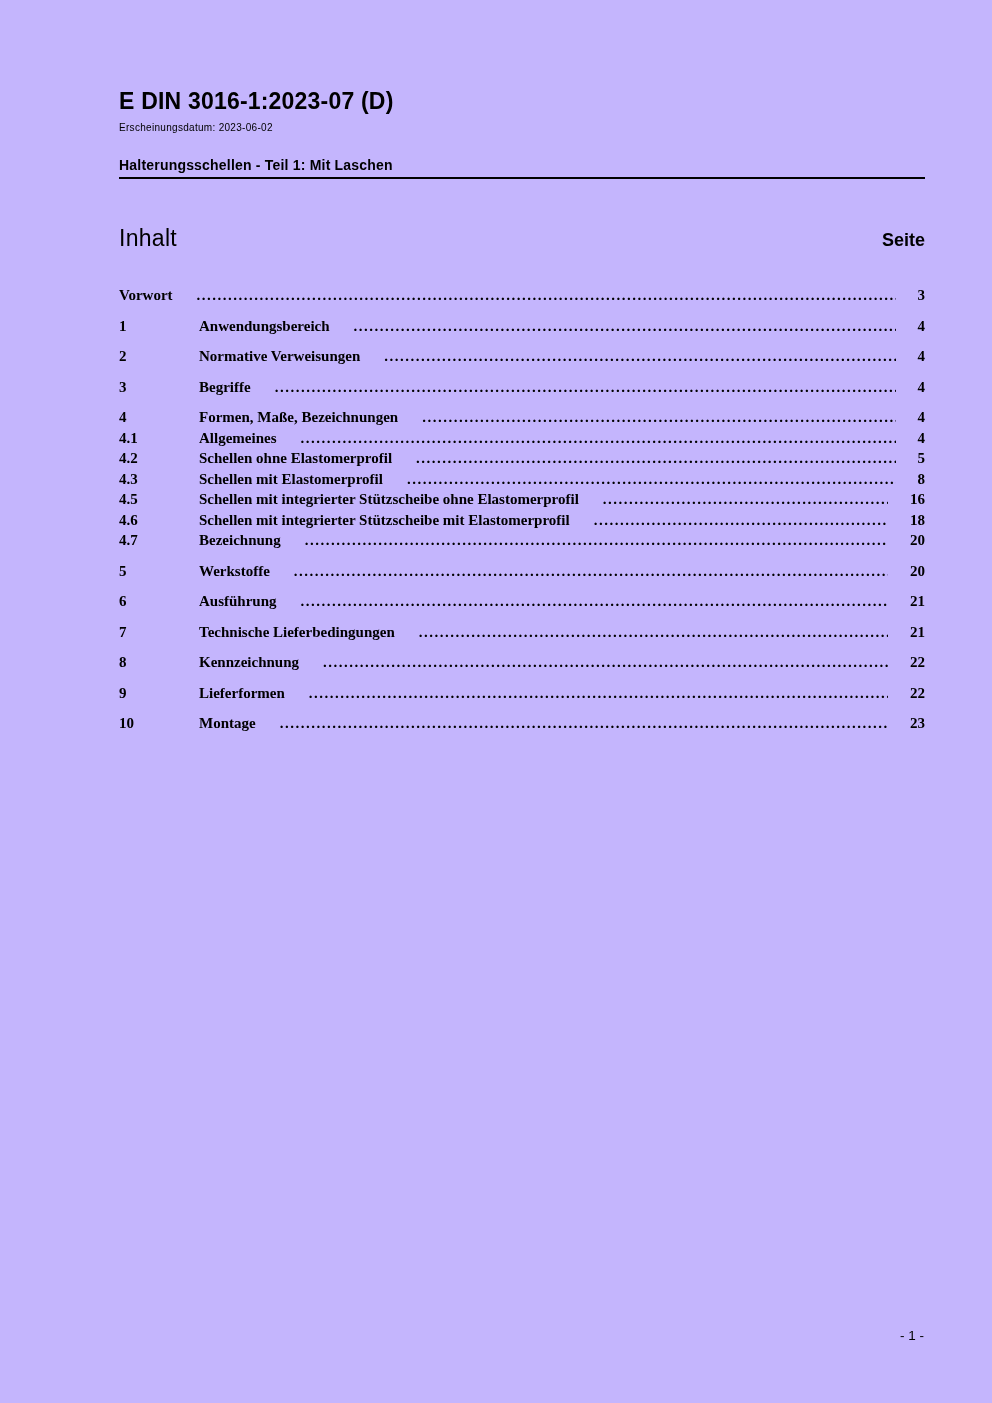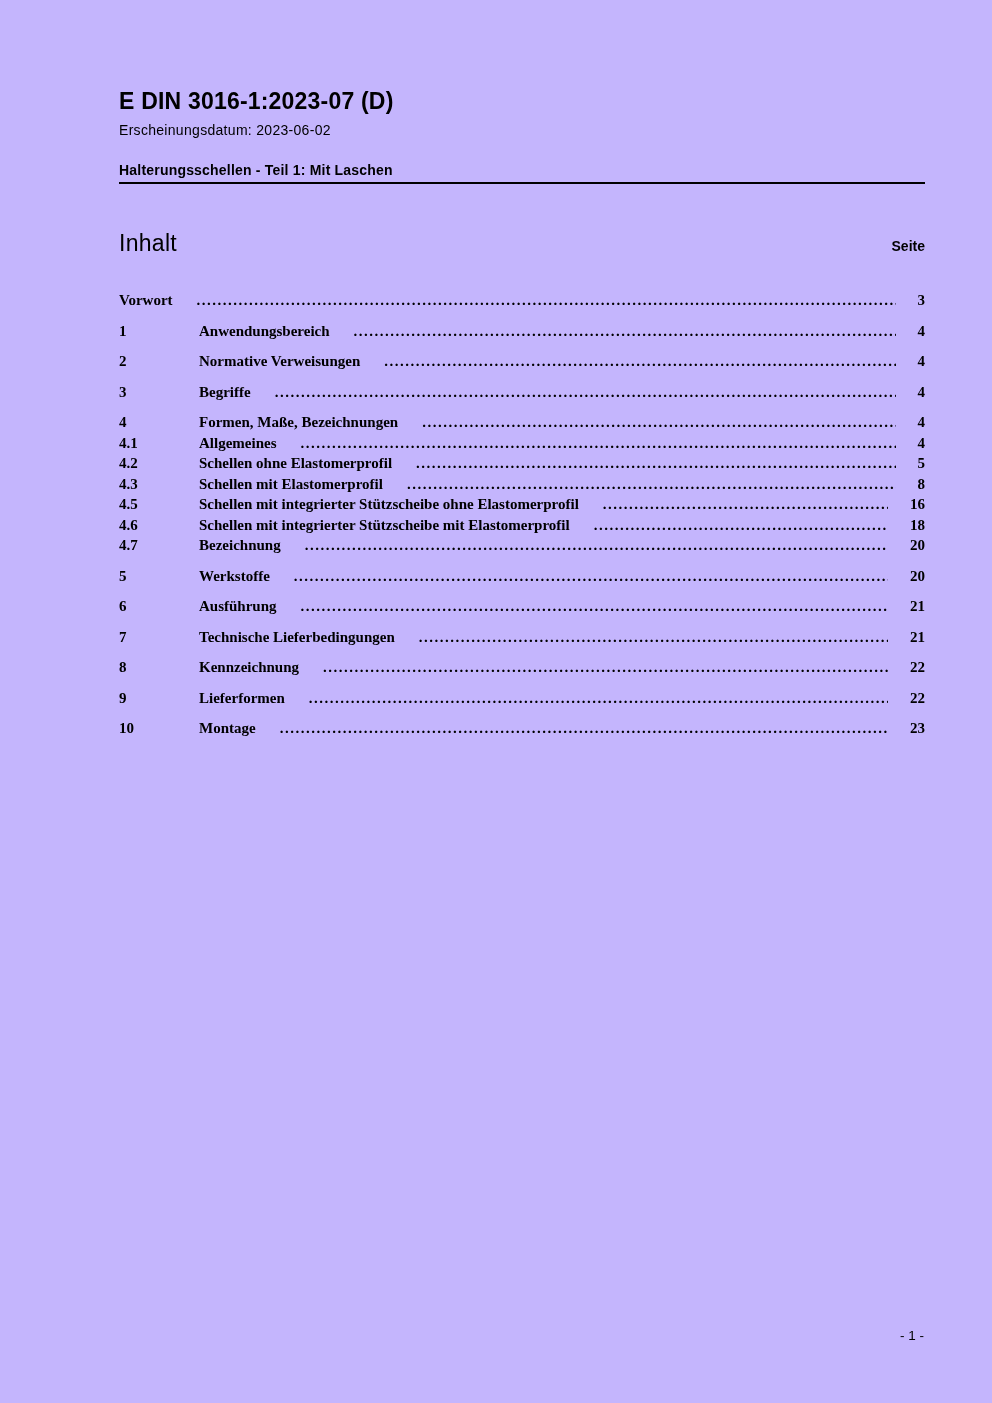--- a/index.html
+++ b/index.html
@@ -17,21 +17,21 @@
   }
   
   .doc-number {
     font-family: "Liberation Sans", sans-serif;
     font-size: 23px;
     font-weight: 700;
     letter-spacing: 0.2px;
   }
   .release-date {
     margin-top: 7px;
-    font-size: 14px;
+    font-size: 10px;
     letter-spacing: 0.3px;
   }
   .doc-title {
     margin-top: 24px;
     font-size: 14px;
     font-weight: 700;
     letter-spacing: 0.2px;
     padding-bottom: 4px;
     border-bottom: 2px solid #000000;
   }
@@ -41,21 +41,21 @@
     display: flex;
     justify-content: space-between;
     align-items: baseline;
   }
   .toc-heading {
     font-size: 23px;
     font-weight: 400;
     letter-spacing: 0.3px;
   }
   .toc-page-label {
-    font-size: 14px;
+    font-size: 18px;
     font-weight: 700;
   }
   
   .toc-list {
     margin-top: 33px;
     font-family: "Liberation Serif", serif;
     font-weight: 700;
     font-size: 15px;
   }
   .toc-row {

